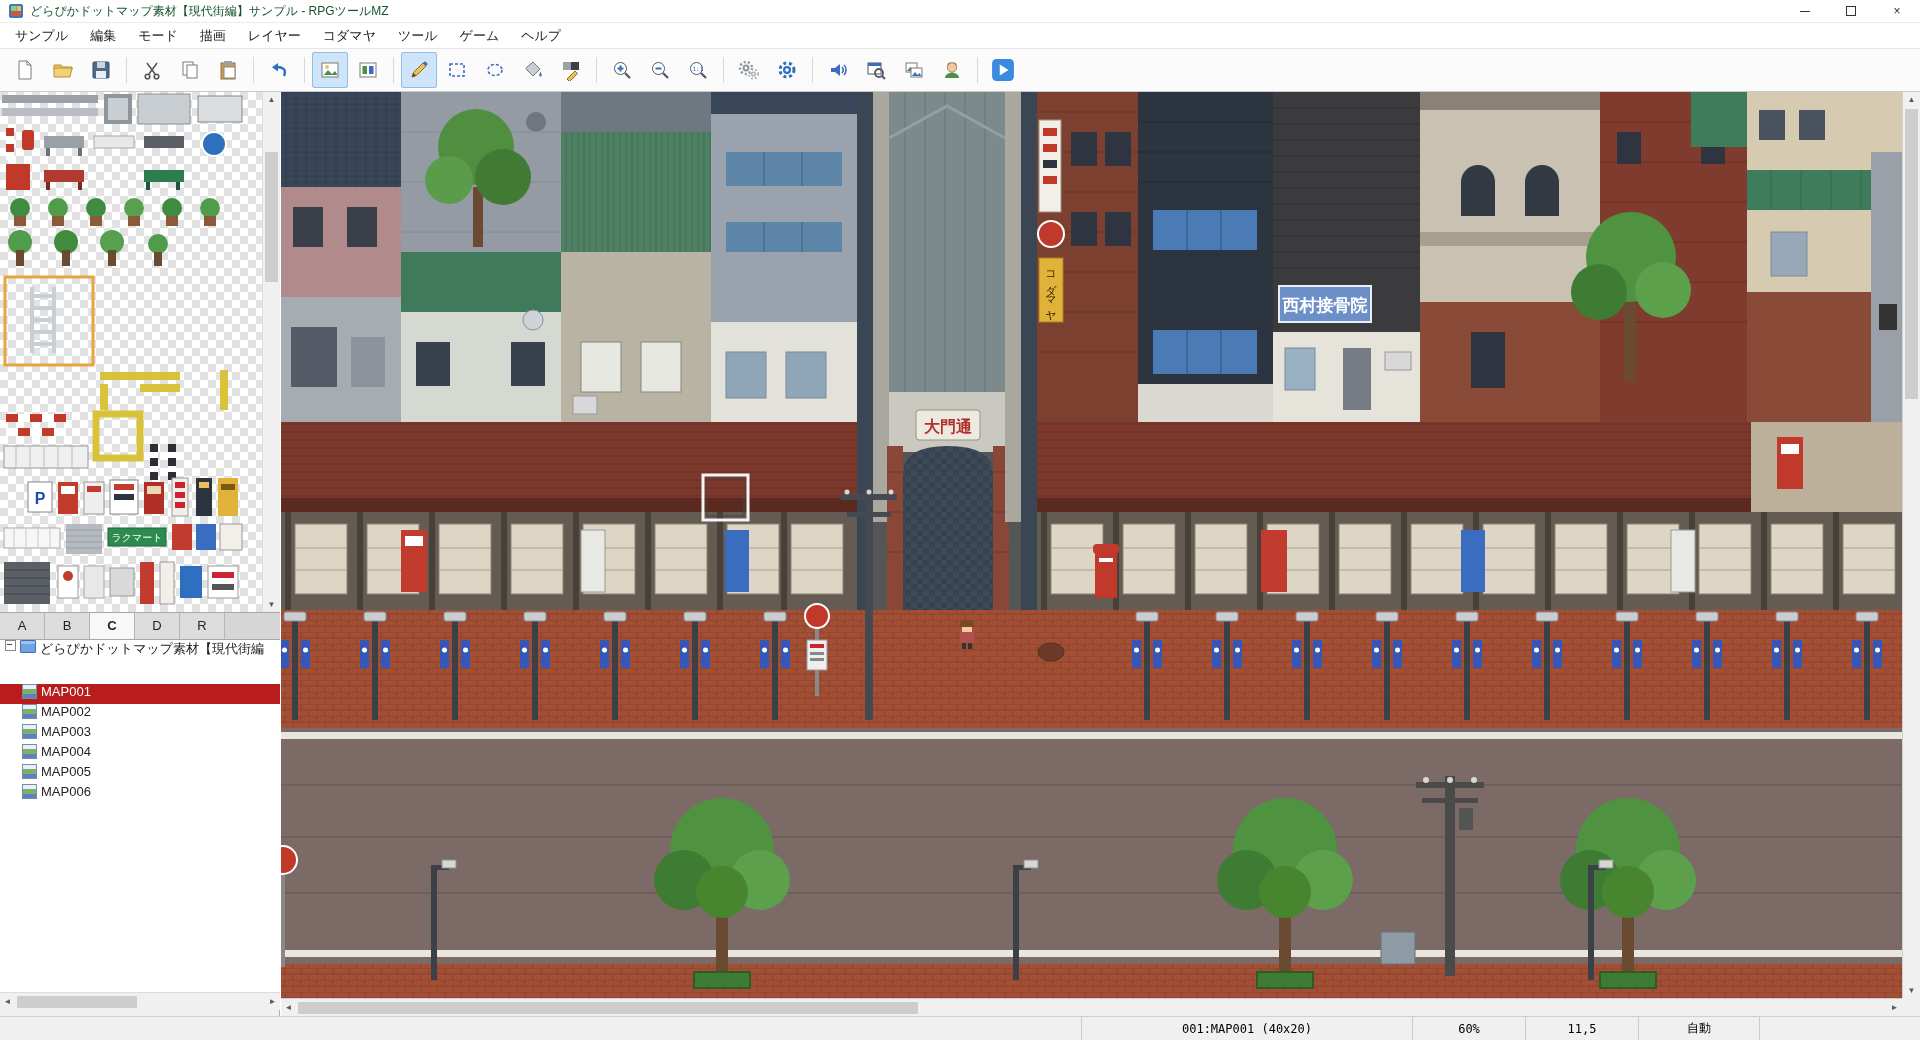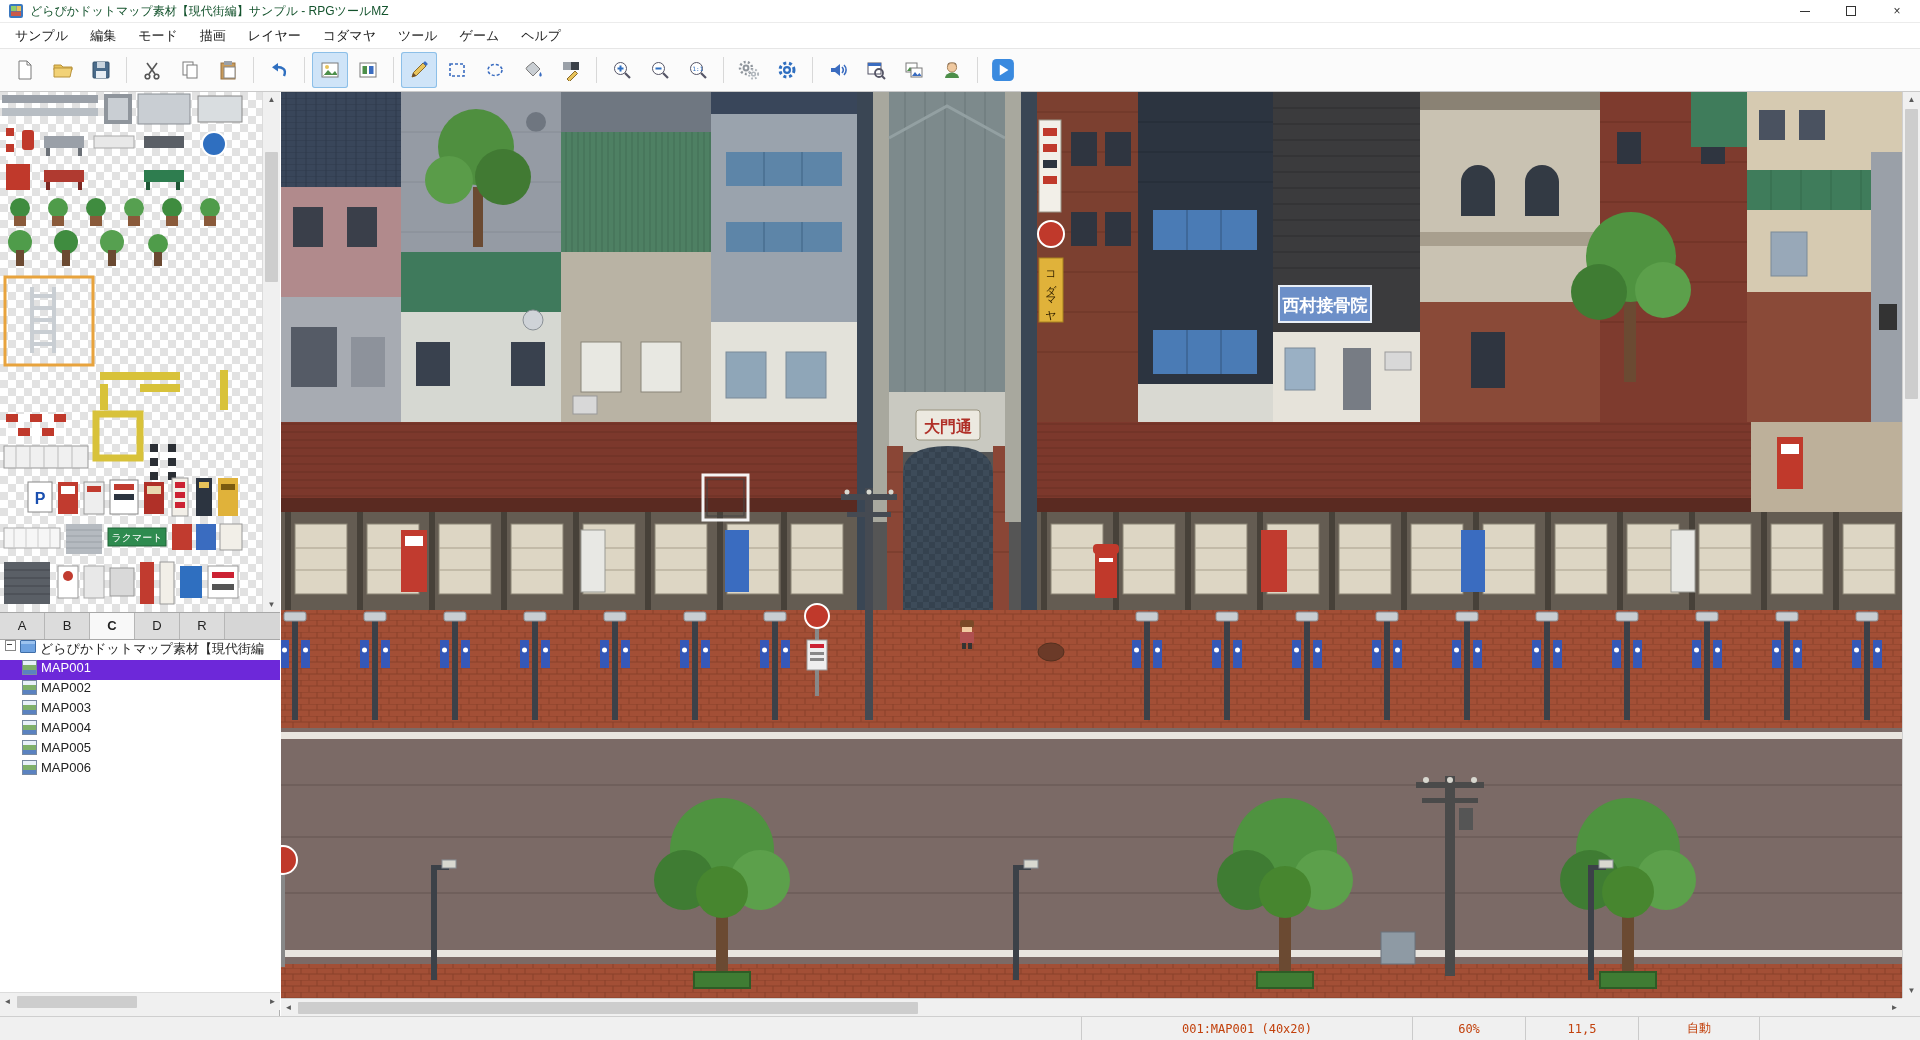--- a/index.html
+++ b/index.html
@@ -36,37 +36,37 @@
   .maptree{position:absolute;left:0;top:548px;width:280px;height:352px;background:#ffffff;font-size:13px;overflow:hidden;}
   .tree-row{height:20px;display:flex;white-space:nowrap;}
   .tree-row .expander{width:9px;height:9px;border:1px solid #888;background:#fff;margin:0 4px 0 5px;
     position:relative;flex:none;}
   .tree-row .expander::after{content:"";position:absolute;left:1px;top:3px;width:5px;height:1px;background:#444;}
   .tree-row .ficon{width:14px;height:11px;background:#6ea2e0;border:1px solid #3f6ea8;border-radius:1px;margin-right:4px;flex:none;
     box-shadow:inset 0 3px 0 #9cc3ef;}
   .tree-row .micon{width:13px;height:13px;border:1px solid #7a8aa0;background:
     linear-gradient(to bottom,#e8f0fa 0 4px,#7fb06a 4px 9px,#5b82c0 9px 13px);margin:0 4px 0 0;flex:none;}
   .tree-item{padding-left:22px;}
-  .tree-item.selected{background:#6d28d9;color:#fff;}
+  .tree-item.selected{background:#b91c1c;color:#fff;margin-top:24px;}
   .tree-label{overflow:hidden;text-overflow:clip;}
   .tree-hscroll{position:absolute;left:0;top:900px;width:280px;height:17px;background:#f0f0f0;border-top:1px solid #dcdcdc;}
   
   .canvas{position:absolute;left:281px;top:92px;width:1621px;height:906px;background:#555;overflow:hidden;}
   .canvas svg{display:block;}
   .cv-vscroll{position:absolute;left:1902px;top:92px;width:18px;height:906px;background:#f0f0f0;border-left:1px solid #d0d0d0;box-sizing:border-box;}
   .cv-hscroll{position:absolute;left:281px;top:998px;width:1621px;height:18px;background:#f0f0f0;border-top:1px solid #d0d0d0;box-sizing:border-box;}
   .cv-corner{position:absolute;left:1902px;top:998px;width:18px;height:18px;background:#f0f0f0;}
   
   .sb-arrow{position:absolute;display:flex;align-items:center;justify-content:center;color:#5a5a5a;font-size:8px;background:#f0f0f0;}
   .sb-thumb{position:absolute;background:#cdcdcd;border-radius:1px;}
   
   .statusbar{position:absolute;left:0;top:1016px;width:1920px;height:24px;background:#f0f0f0;
     border-top:1px solid #cfcfcf;display:flex;align-items:stretch;box-sizing:border-box;font-size:12px;}
   .st-sep{width:1px;background:#cbcbcb;}
-  .st-cell{display:flex;align-items:center;justify-content:center;color:#c2410c;
+  .st-cell{display:flex;align-items:center;justify-content:center;color:#000000;
     font-family:"DejaVu Sans Mono","Liberation Mono",monospace;}
   .st-spacer{flex:1;}
 </style>
 </head>
 <body>
 
 <div class="titlebar">
   <svg class="appicon" viewBox="0 0 16 16">
     <rect x="1" y="1" width="14" height="14" rx="2" fill="#3a78c0"></rect>
     <rect x="3" y="3" width="5" height="5" fill="#8fd06a"></rect>

